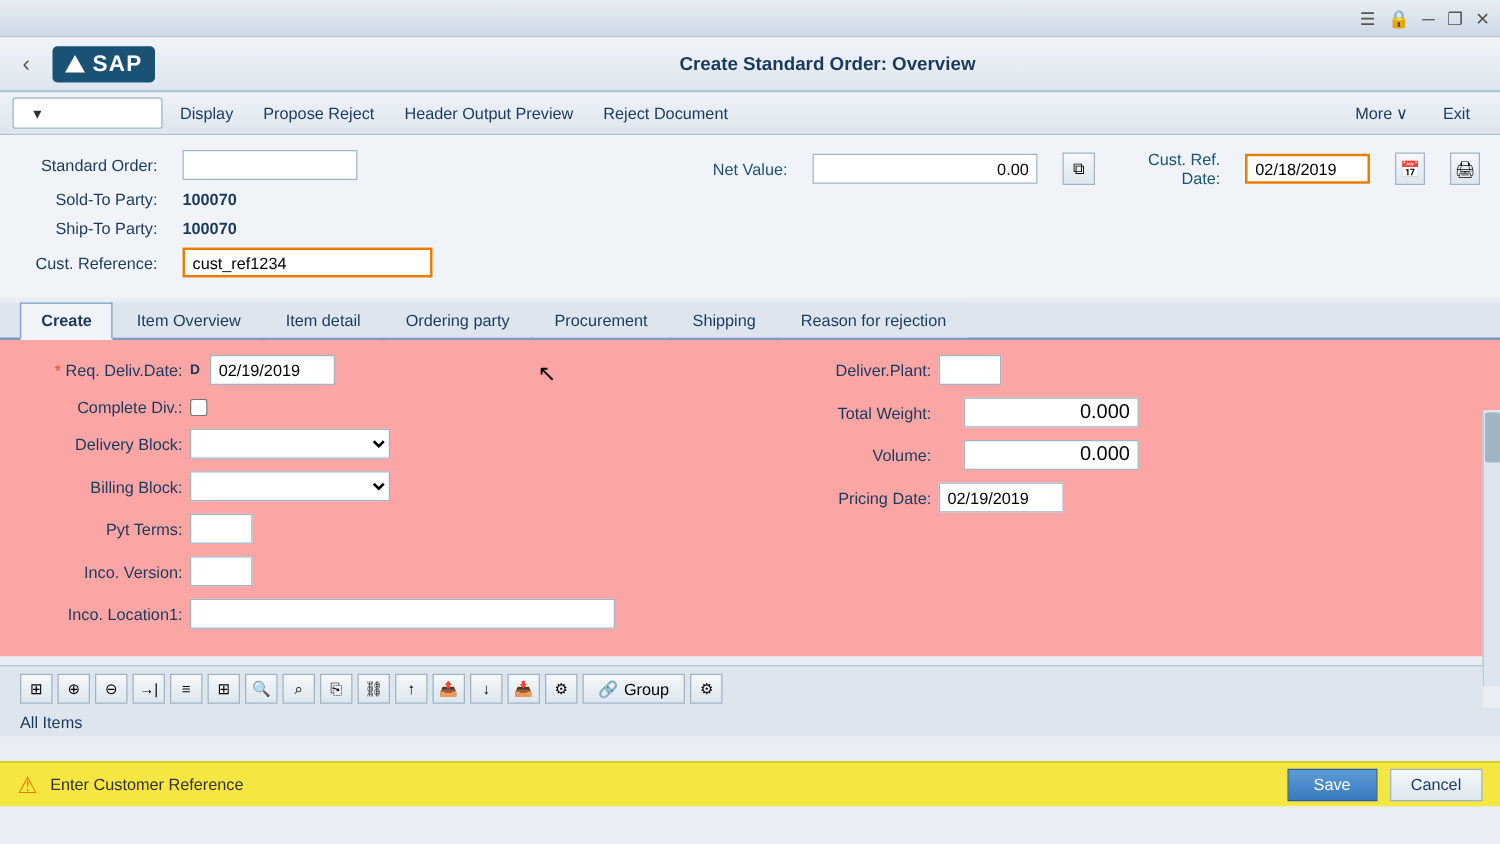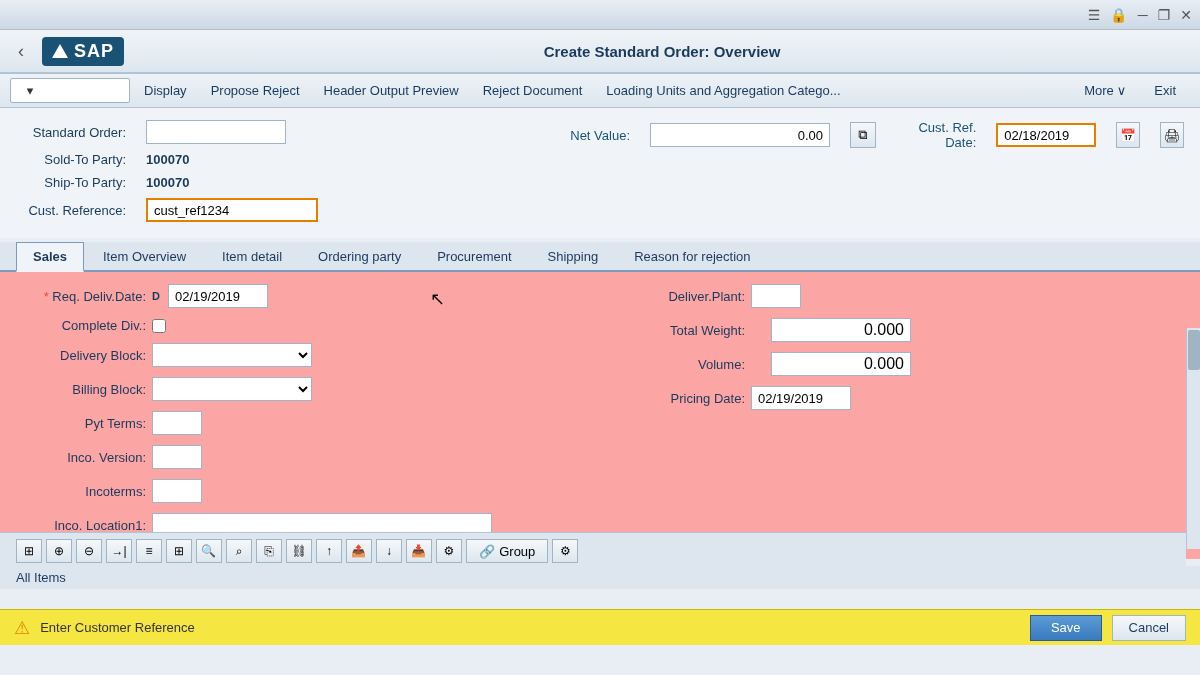--- a/index.html
+++ b/index.html
@@ -419,21 +419,20 @@
 
   <div class="menu-bar">
     <div class="menu-dropdown">
       <span>&nbsp;</span>
       <span>▾</span>
     </div>
     <span class="menu-item">Display</span>
     <span class="menu-item">Propose Reject</span>
     <span class="menu-item">Header Output Preview</span>
     <span class="menu-item">Reject Document</span>
-    <span class="menu-item">Loading Units and Aggregation Catego...</span>
     <span class="menu-separator"></span>
     <span class="more-btn">
       <span>More</span>
       <span>∨</span>
     </span>
     <span class="exit-btn">Exit</span>
   </div>
 
   <div class="content-area">
     <div style="display:flex; gap: 40px; align-items:flex-start;">
@@ -446,21 +445,21 @@
         <div class="form-row">
           <span class="field-label">Sold-To Party:</span>
           <span class="bold-val">100070</span>
         </div>
         <div class="form-row">
           <span class="field-label">Ship-To Party:</span>
           <span class="bold-val">100070</span>
         </div>
         <div class="form-row">
           <span class="field-label">Cust. Reference:</span>
-          <input type="text" class="text-input highlighted" style="width: 172px;" value="cust_ref1234">
+          <input type="text" class="text-input highlighted" style="width: 200px;" value="cust_ref1234">
         </div>
       </div>
 
       <div style="flex:1; display:flex; gap:8px;">
         <div class="form-row">
           <span class="field-label" style="min-width:80px; text-align:right; color:#1a5276;">Net Value:</span>
           <input type="text" class="net-value-field" value="0.00" style="text-align: right;">
           <div class="icon-btn">⧉</div>
         </div>
         <div class="form-row" style="margin-top: 26px;">
@@ -470,21 +469,21 @@
           <span class="field-label" style="min-width:80px; text-align:right; color:#1a5276;">Cust. Ref. Date:</span>
           <input type="text" class="text-input date" style="width: 100px; border: 2px solid rgb(230, 126, 0);" value="02/18/2019">
           <div class="icon-btn">📅</div>
           <div class="icon-btn">🖨</div>
         </div>
       </div>
     </div>
   </div>
 
   <div class="tabs-bar">
-    <div class="tab active">Sales</div>
+    <div class="tab active">Create</div>
     <div class="tab">Item Overview</div>
     <div class="tab">Item detail</div>
     <div class="tab">Ordering party</div>
     <div class="tab">Procurement</div>
     <div class="tab">Shipping</div>
     <div class="tab">Reason for rejection</div>
   </div>
 
   <div class="tab-content">
     <div class="two-col">
@@ -510,24 +509,20 @@
           <select class="dropdown-field">
             <option value=""></option>
           </select>
         </div>
         <div class="form-grid-row">
           <span class="fg-label">Pyt Terms:</span>
           <input type="text" class="small-input" value="" style="">
         </div>
         <div class="form-grid-row">
           <span class="fg-label">Inco. Version:</span>
-          <input type="text" class="small-input" value="" style="">
-        </div>
-        <div class="form-grid-row">
-          <span class="fg-label">Incoterms:</span>
           <input type="text" class="small-input" value="" style="">
         </div>
         <div class="form-grid-row">
           <span class="fg-label">Inco. Location1:</span>
           <input type="text" class="long-input" value="" style="width: 340px;">
         </div>
       </div>
 
       <div class="col-right">
         <div class="form-grid-row">

